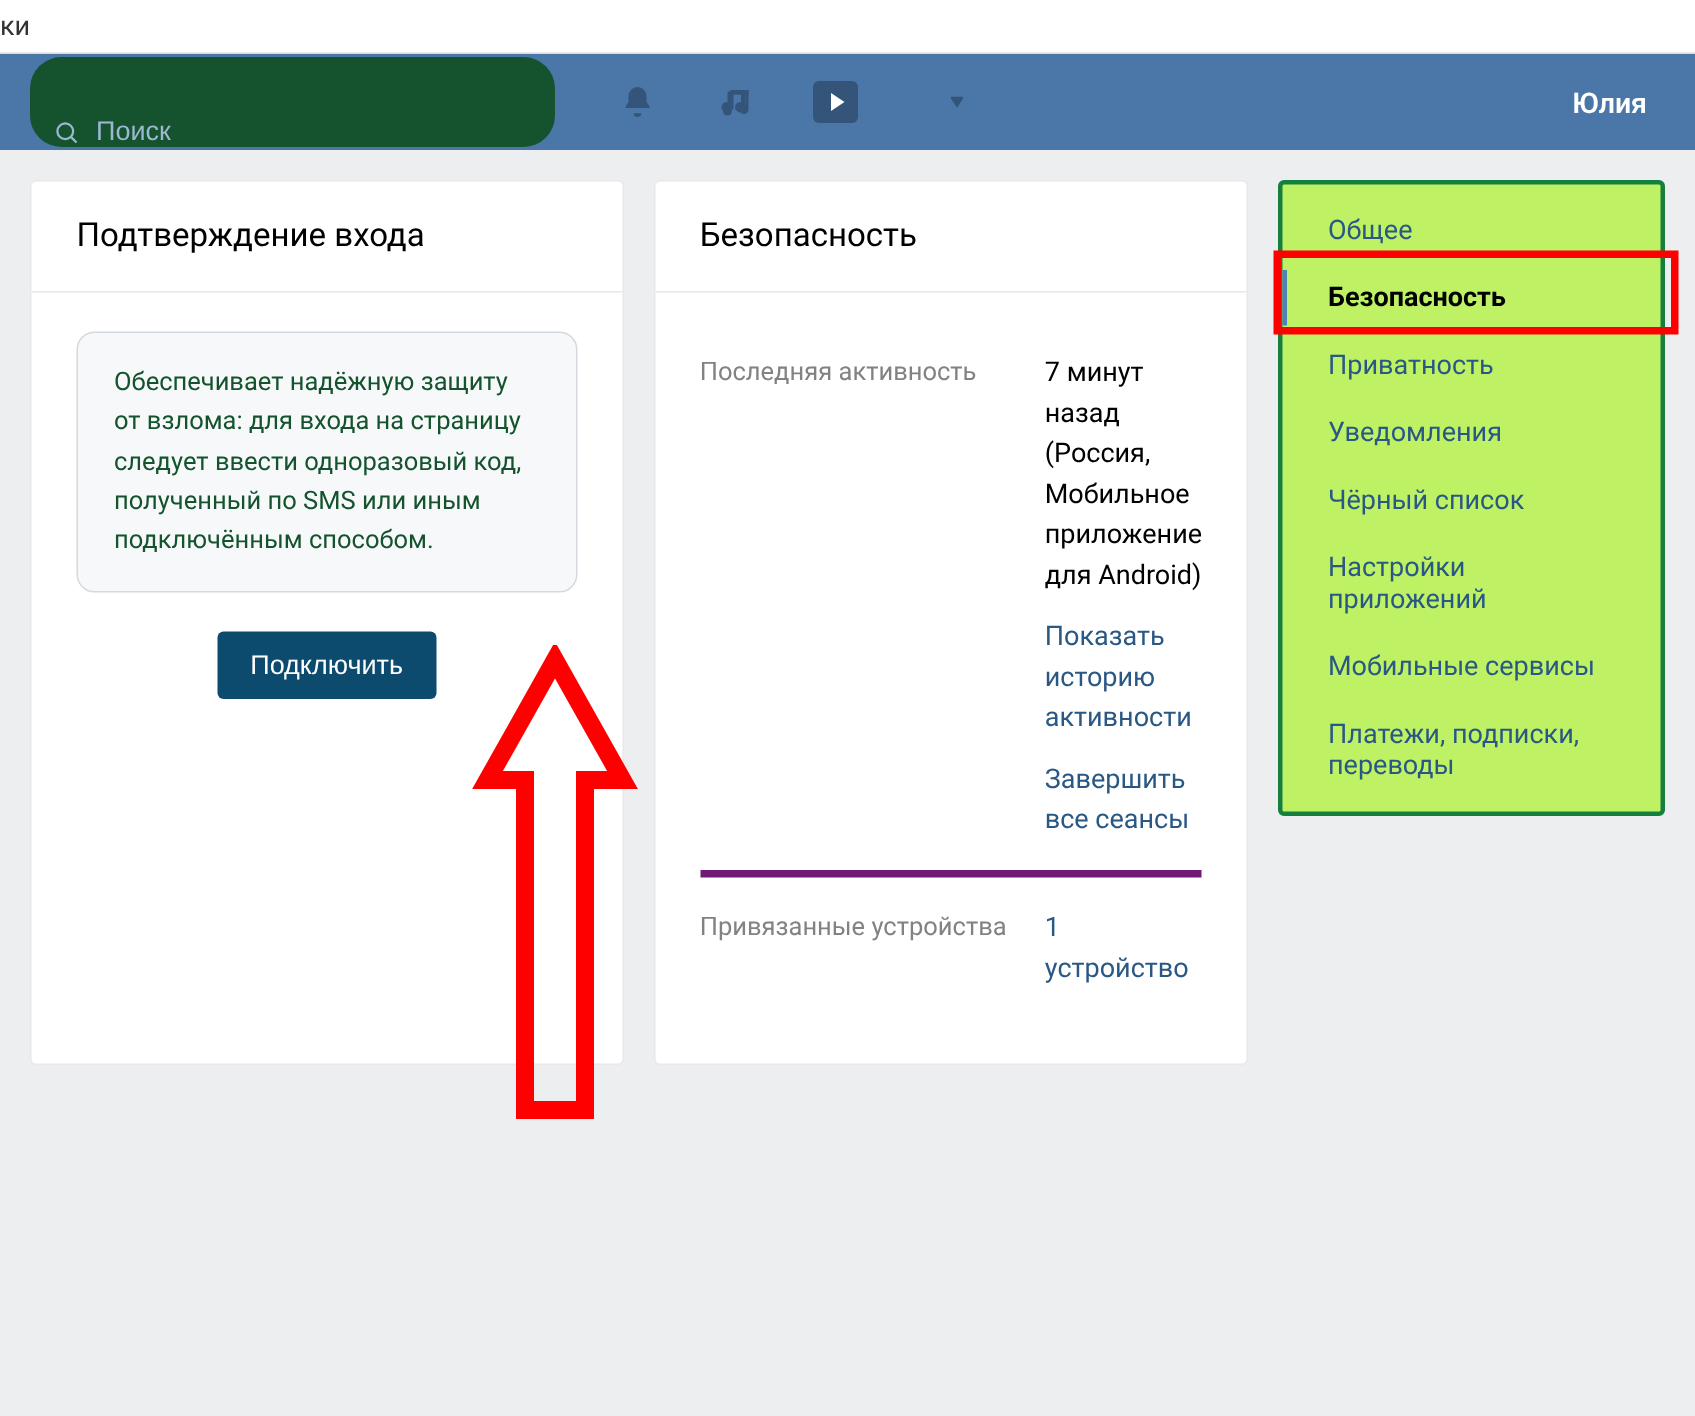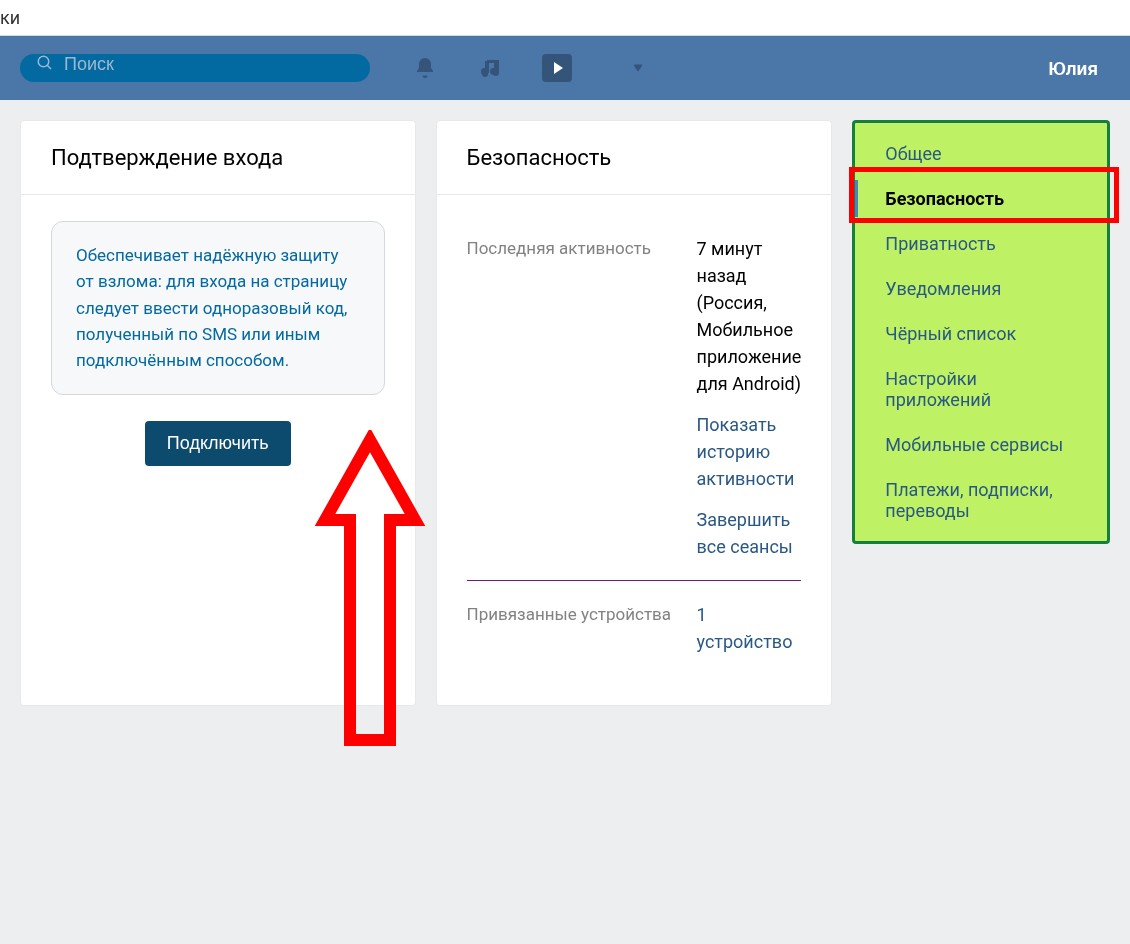--- a/index.html
+++ b/index.html
@@ -1,38 +1,38 @@
 <!DOCTYPE html>
 <html><head>
 <meta charset="utf-8">
 <style>
   * { box-sizing: border-box; margin: 0; padding: 0; }
   html, body { width: 1130px; height: 944px; font-family: -apple-system, BlinkMacSystemFont, "Segoe UI", Roboto, Arial, sans-serif; background:#ffffff; color:#000; }
   .tab-strip { width:100%; height:36px; border-bottom:1px solid #d9d9d9; display:flex; align-items:center; padding-left:0; font-size:18px; color:#333; }
   .topbar { background:#4a76a8; height:64px; width:100%; display:flex; align-items:center; padding:0 20px; position:relative; }
-  .search-wrap { width:350px; height:28px; background:#0369a1; border-radius:21px; display:flex; align-items:flex-start; padding:0 16px; }
+  .search-wrap { width:350px; height:60px; background:#14532d; border-radius:21px; display:flex; align-items:flex-end; padding:0 16px; }
   .search-icon-svg { width:18px; height:18px; fill:none; stroke:#9db7d2; stroke-width:2; flex:0 0 auto; }
   .search-input { flex:1; background:transparent; border:none; outline:none; color:#c8d9eb; font-size:18px; margin-left:10px; }
   .search-input::placeholder { color:#9db7d2; }
   .top-icons { display:flex; align-items:center; margin-left:40px; gap:36px; }
   .top-icon-box { width:30px; height:30px; display:flex; align-items:center; justify-content:center; cursor:pointer; }
   .bell-svg, .music-svg { width:24px; height:24px; fill:#34547a; }
   .video-box { width:30px; height:28px; background:#34547a; border-radius:4px; display:flex; align-items:center; justify-content:center; }
   .video-tri { width:0; height:0; border-left:9px solid #fff; border-top:6px solid transparent; border-bottom:6px solid transparent; margin-left:2px; }
   .user-name { position:absolute; right:32px; color:#fff; font-size:19px; font-weight:600; }
   .page-body { background:#edeef0; width:100%; padding:20px; display:flex; gap:20px; align-items:flex-start; min-height:844px; }
   .main-col { width:820px; display:flex; flex-direction:row; gap:20px; }
   .card { background:#fff; border:1px solid #e7e8ec; border-radius:4px; }
   .card-header { padding:24px 30px; border-bottom:1px solid #e7e8ec; font-size:22px; color:#000; font-weight:400; }
   .card-body { padding:26px 30px 34px; }
-  .info-box { border:1px solid #d3d9de; background:#f7f8fa; border-radius:12px; padding:20px 24px; font-size:17px; line-height:1.55; color:#0369a1; }
+  .info-box { border:1px solid #d3d9de; background:#f7f8fa; border-radius:12px; padding:20px 24px; font-size:17px; line-height:1.55; color:#14532d; }
   .connect-row { display:flex; justify-content:center; margin-top:26px; }
   .btn-primary { background:#0c4a6e; color:#fff; border:none; border-radius:4px; padding:12px 22px; font-size:18px; cursor:pointer; }
   .sec-body { padding:20px 30px 30px; }
-  .sec-row { display:flex; padding:20px 0; border-bottom:1px solid #701a75; }
+  .sec-row { display:flex; padding:20px 0; border-bottom:5px solid #701a75; }
   .sec-row:last-child { border-bottom:none; }
   .sec-label { width:230px; color:#828282; font-size:17px; line-height:1.4; padding-top:2px; }
   .sec-val { flex:1; font-size:18px; color:#000; line-height:1.5; }
   .sec-val .muted-line { color:#000; }
   .link { color:#2a5885; cursor:pointer; display:inline-block; }
   .link-block { margin-top:14px; }
   .sidebar { width:260px; background:#bef264; border:3px solid #15803d; border-radius:4px; padding:8px 0; position:relative; overflow:visible; }
   .side-item { padding:12px 30px; font-size:18px; color:#2a5885; cursor:pointer; position:relative; }
   .side-item.active { color:#000; font-weight:700; }
   .side-item.active::before { content:""; position:absolute; left:0; top:4px; bottom:4px; width:3px; background:#5181b8; }

